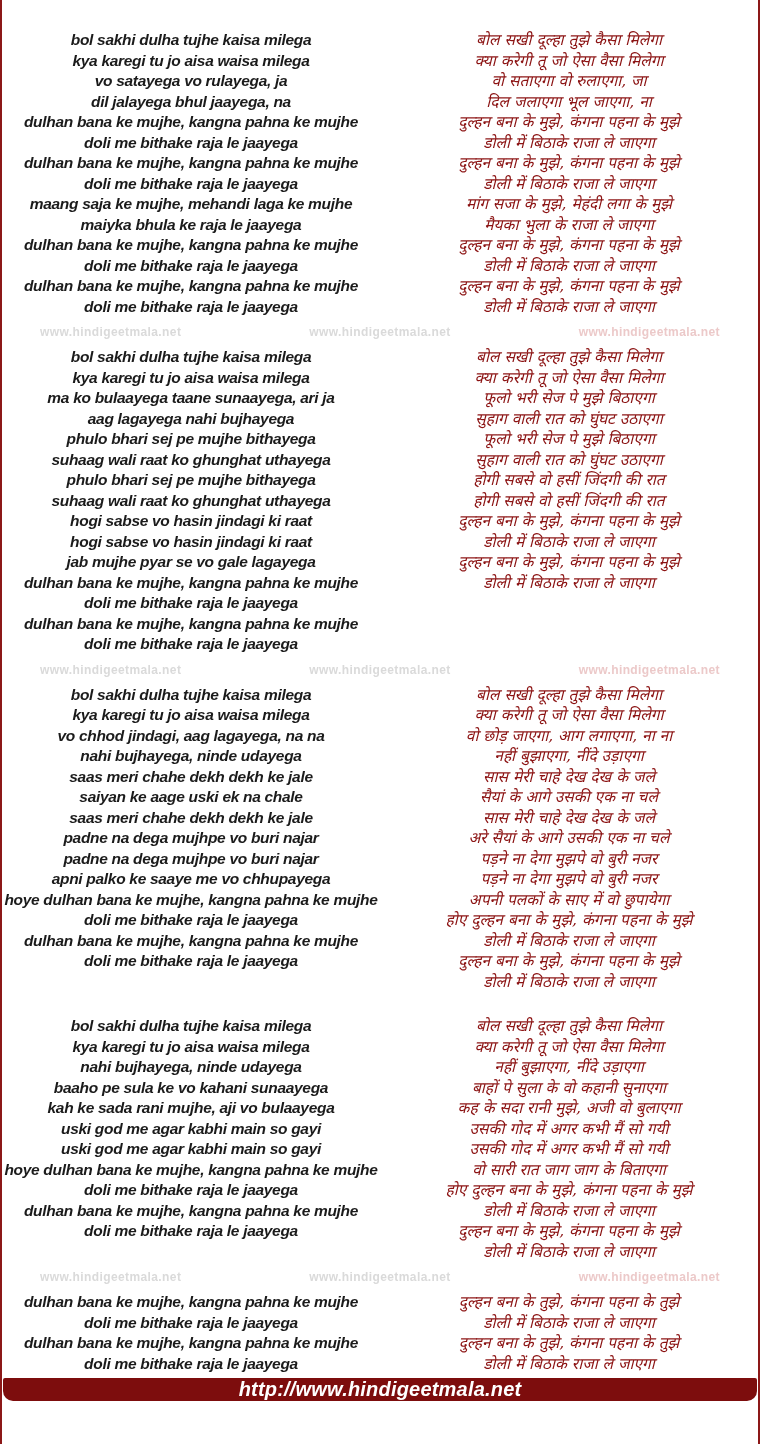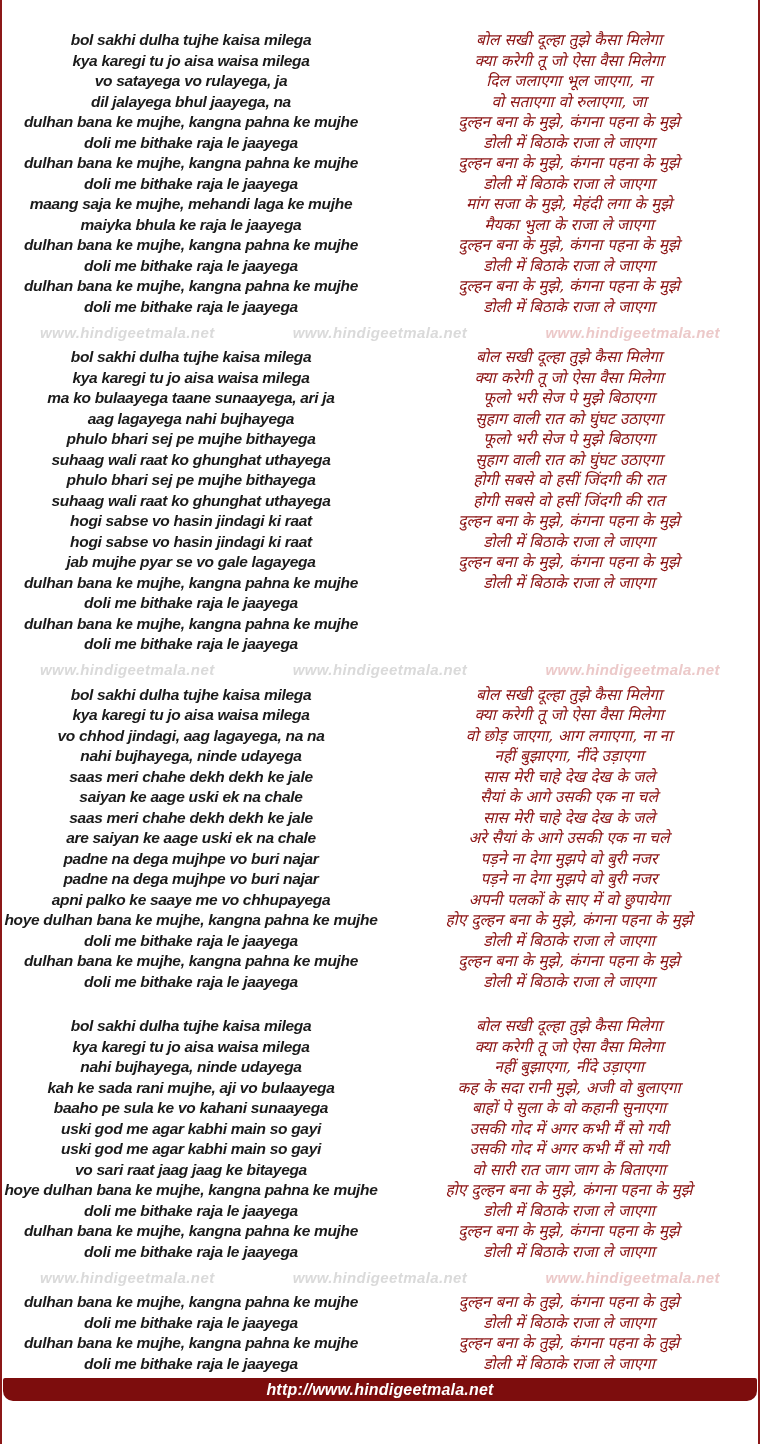--- a/index.html
+++ b/index.html
@@ -58,42 +58,41 @@
   }
   .wm-row{
     display:flex;
     justify-content:space-between;
     align-items:center;
     padding:0 38px;
     height:18px;
     margin:6px 0;
   }
   .wm{
-    font-style:italic;
     font-weight:bold;
-    font-size:15px;
+    font-size:12px;
     letter-spacing:0.4px;
     white-space:nowrap;
   }
   .wm-gray{color:var(--wm-gray);}
   .wm-pink{color:var(--wm-pink);}
   .footer-bar{
     margin:4px 1px 0 1px;
     height:23px;
     background:var(--footer-bg);
     border-radius:2px 2px 10px 10px;
     display:flex;
     align-items:center;
     justify-content:center;
   }
   .footer-url{
     color:var(--footer-text);
     font-style:italic;
     font-weight:bold;
-    font-size:16px;
+    font-size:20px;
     letter-spacing:0.2px;
   }
 </style>
 </head>
 <body>
 
 <div class="page-frame">
   <div class="lyrics" id="lyrics">
       <div class="stanza-row">
         <div class="col">
@@ -108,22 +107,22 @@
           <p class="line line-latin">maang saja ke mujhe, mehandi laga ke mujhe</p>
           <p class="line line-latin">maiyka bhula ke raja le jaayega</p>
           <p class="line line-latin">dulhan bana ke mujhe, kangna pahna ke mujhe</p>
           <p class="line line-latin">doli me bithake raja le jaayega</p>
           <p class="line line-latin">dulhan bana ke mujhe, kangna pahna ke mujhe</p>
           <p class="line line-latin">doli me bithake raja le jaayega</p>
         </div>
         <div class="col">
           <p class="line line-hindi">बोल सखी दूल्हा तुझे कैसा मिलेगा</p>
           <p class="line line-hindi">क्या करेगी तू जो ऐसा वैसा मिलेगा</p>
+          <p class="line line-hindi">वो सताएगा वो रुलाएगा, जा</p>
           <p class="line line-hindi">दिल जलाएगा भूल जाएगा, ना</p>
-          <p class="line line-hindi">वो सताएगा वो रुलाएगा, जा</p>
           <p class="line line-hindi">दुल्हन बना के मुझे, कंगना पहना के मुझे</p>
           <p class="line line-hindi">डोली में बिठाके राजा ले जाएगा</p>
           <p class="line line-hindi">दुल्हन बना के मुझे, कंगना पहना के मुझे</p>
           <p class="line line-hindi">डोली में बिठाके राजा ले जाएगा</p>
           <p class="line line-hindi">मांग सजा के मुझे, मेहंदी लगा के मुझे</p>
           <p class="line line-hindi">मैयका भुला के राजा ले जाएगा</p>
           <p class="line line-hindi">दुल्हन बना के मुझे, कंगना पहना के मुझे</p>
           <p class="line line-hindi">डोली में बिठाके राजा ले जाएगा</p>
           <p class="line line-hindi">दुल्हन बना के मुझे, कंगना पहना के मुझे</p>
           <p class="line line-hindi">डोली में बिठाके राजा ले जाएगा</p>
@@ -174,21 +173,20 @@
       </div>
       <div class="stanza-row">
         <div class="col">
           <p class="line line-latin">bol sakhi dulha tujhe kaisa milega</p>
           <p class="line line-latin">kya karegi tu jo aisa waisa milega</p>
           <p class="line line-latin">vo chhod jindagi, aag lagayega, na na</p>
           <p class="line line-latin">nahi bujhayega, ninde udayega</p>
           <p class="line line-latin">saas meri chahe dekh dekh ke jale</p>
           <p class="line line-latin">saiyan ke aage uski ek na chale</p>
           <p class="line line-latin">saas meri chahe dekh dekh ke jale</p>
-          <p class="line line-latin">are saiyan ke aage uski ek na chale</p>
           <p class="line line-latin">padne na dega mujhpe vo buri najar</p>
           <p class="line line-latin">padne na dega mujhpe vo buri najar</p>
           <p class="line line-latin">apni palko ke saaye me vo chhupayega</p>
           <p class="line line-latin">hoye dulhan bana ke mujhe, kangna pahna ke mujhe</p>
           <p class="line line-latin">doli me bithake raja le jaayega</p>
           <p class="line line-latin">dulhan bana ke mujhe, kangna pahna ke mujhe</p>
           <p class="line line-latin">doli me bithake raja le jaayega</p>
         </div>
         <div class="col">
           <p class="line line-hindi">बोल सखी दूल्हा तुझे कैसा मिलेगा</p>
@@ -206,36 +204,35 @@
           <p class="line line-hindi">डोली में बिठाके राजा ले जाएगा</p>
           <p class="line line-hindi">दुल्हन बना के मुझे, कंगना पहना के मुझे</p>
           <p class="line line-hindi">डोली में बिठाके राजा ले जाएगा</p>
         </div>
       </div>
       <div class="stanza-row gap-top">
         <div class="col">
           <p class="line line-latin">bol sakhi dulha tujhe kaisa milega</p>
           <p class="line line-latin">kya karegi tu jo aisa waisa milega</p>
           <p class="line line-latin">nahi bujhayega, ninde udayega</p>
+          <p class="line line-latin">baaho pe sula ke vo kahani sunaayega</p>
           <p class="line line-latin">kah ke sada rani mujhe, aji vo bulaayega</p>
-          <p class="line line-latin">baaho pe sula ke vo kahani sunaayega</p>
           <p class="line line-latin">uski god me agar kabhi main so gayi</p>
           <p class="line line-latin">uski god me agar kabhi main so gayi</p>
-          <p class="line line-latin">vo sari raat jaag jaag ke bitayega</p>
           <p class="line line-latin">hoye dulhan bana ke mujhe, kangna pahna ke mujhe</p>
           <p class="line line-latin">doli me bithake raja le jaayega</p>
           <p class="line line-latin">dulhan bana ke mujhe, kangna pahna ke mujhe</p>
           <p class="line line-latin">doli me bithake raja le jaayega</p>
         </div>
         <div class="col">
           <p class="line line-hindi">बोल सखी दूल्हा तुझे कैसा मिलेगा</p>
           <p class="line line-hindi">क्या करेगी तू जो ऐसा वैसा मिलेगा</p>
           <p class="line line-hindi">नहीं बुझाएगा, नींदे उड़ाएगा</p>
+          <p class="line line-hindi">बाहों पे सुला के वो कहानी सुनाएगा</p>
           <p class="line line-hindi">कह के सदा रानी मुझे, अजी वो बुलाएगा</p>
-          <p class="line line-hindi">बाहों पे सुला के वो कहानी सुनाएगा</p>
           <p class="line line-hindi">उसकी गोद में अगर कभी मैं सो गयी</p>
           <p class="line line-hindi">उसकी गोद में अगर कभी मैं सो गयी</p>
           <p class="line line-hindi">वो सारी रात जाग जाग के बिताएगा</p>
           <p class="line line-hindi">होए दुल्हन बना के मुझे, कंगना पहना के मुझे</p>
           <p class="line line-hindi">डोली में बिठाके राजा ले जाएगा</p>
           <p class="line line-hindi">दुल्हन बना के मुझे, कंगना पहना के मुझे</p>
           <p class="line line-hindi">डोली में बिठाके राजा ले जाएगा</p>
         </div>
       </div>
       <div class="wm-row">

